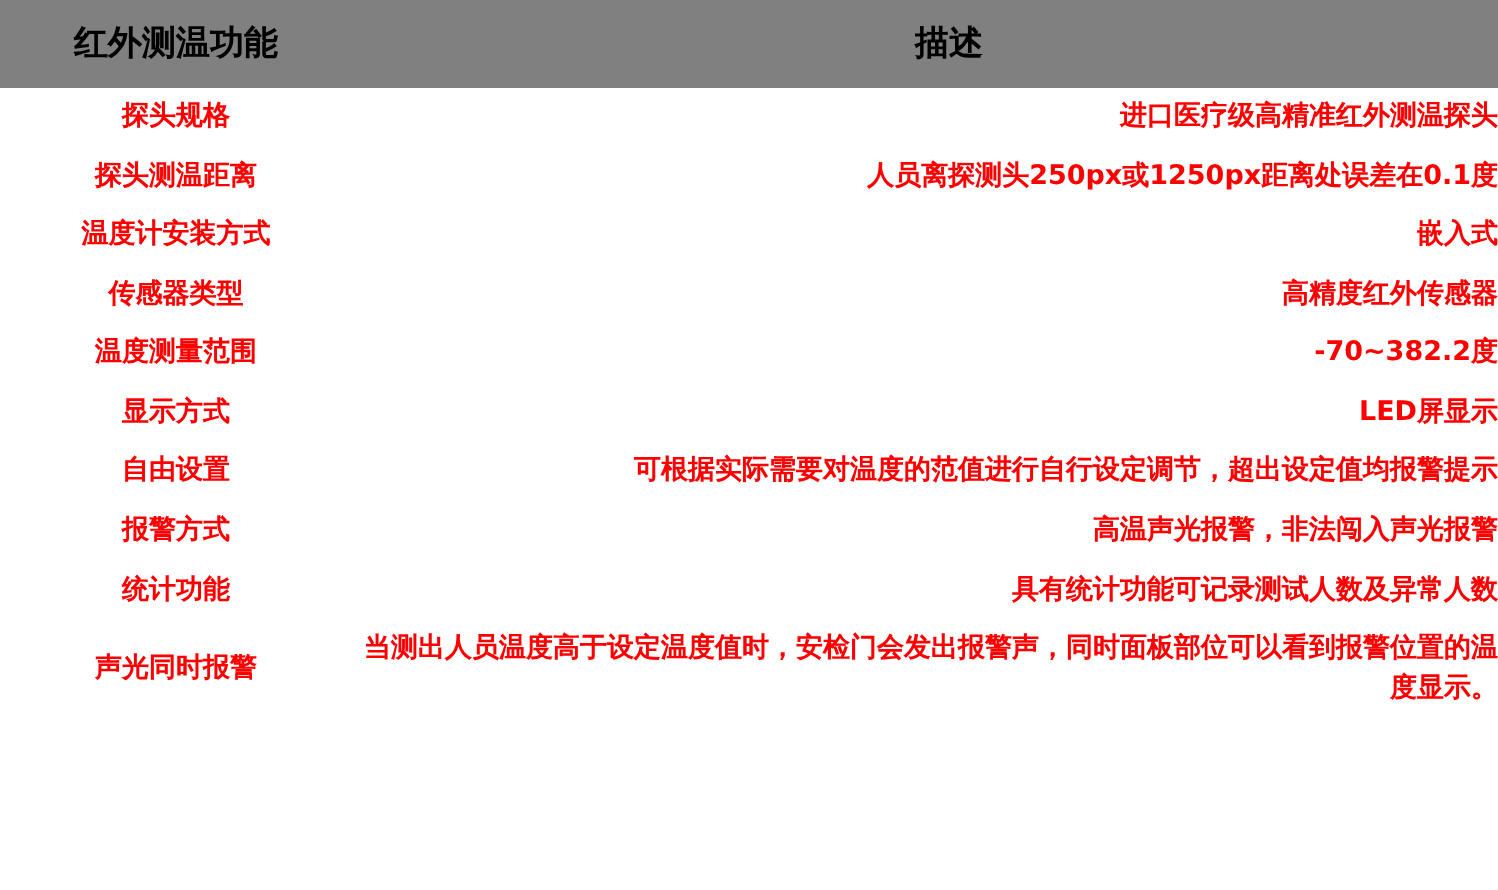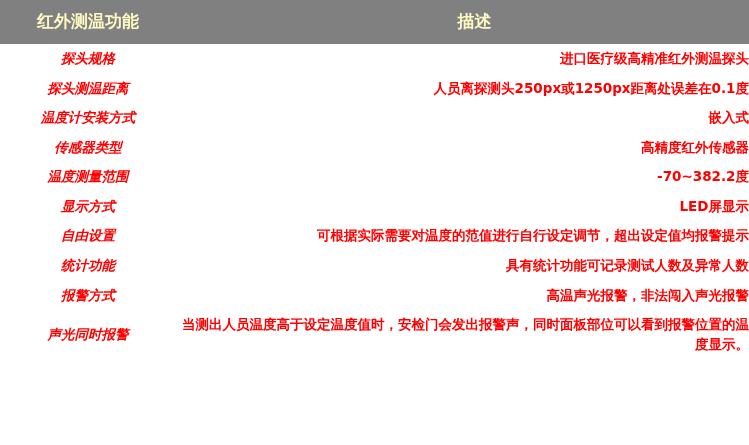--- a/index.html
+++ b/index.html
@@ -16,21 +16,21 @@
   .spec-table {
     width: 749px;
     border-collapse: collapse;
     table-layout: fixed;
   }
   .spec-table col.c1 { width: 176px; }
   .spec-table col.c2 { width: 573px; }
 
   .header-row td {
     background: #808080;
-    color: #fef9c3;
+    color: #000000;
     font-weight: bold;
     font-size: 17px;
     padding: 10px 0 11px 0;
     vertical-align: middle;
   }
   .header-row td.h-left {
     text-align: center;
   }
   .header-row td.h-right {
     text-align: center;
@@ -42,21 +42,20 @@
     font-size: 13.5px;
     font-weight: bold;
     padding: 5px 0;
     vertical-align: middle;
     line-height: 1.45;
   }
   td.label {
     text-align: center;
     padding-left: 4px;
     padding-right: 4px;
-    font-style: italic;
   }
   td.value {
     text-align: right;
     padding-left: 24px;
     padding-right: 10px;
   }
 </style>
 </head>
 <body>
 
@@ -94,26 +93,26 @@
     </tr>
     <tr>
       <td class="label">显示方式</td>
       <td class="value">LED屏显示</td>
     </tr>
     <tr>
       <td class="label">自由设置</td>
       <td class="value">可根据实际需要对温度的范值进行自行设定调节，超出设定值均报警提示</td>
     </tr>
     <tr>
+      <td class="label">报警方式</td>
+      <td class="value">高温声光报警，非法闯入声光报警</td>
+    </tr>
+    <tr>
       <td class="label">统计功能</td>
       <td class="value">具有统计功能可记录测试人数及异常人数</td>
-    </tr>
-    <tr>
-      <td class="label">报警方式</td>
-      <td class="value">高温声光报警，非法闯入声光报警</td>
     </tr>
     <tr>
       <td class="label">声光同时报警</td>
       <td class="value">当测出人员温度高于设定温度值时，安检门会发出报警声，同时面板部位可以看到报警位置的温度显示。</td>
     </tr>
 
   </tbody>
 </table>
 
 </body></html>

